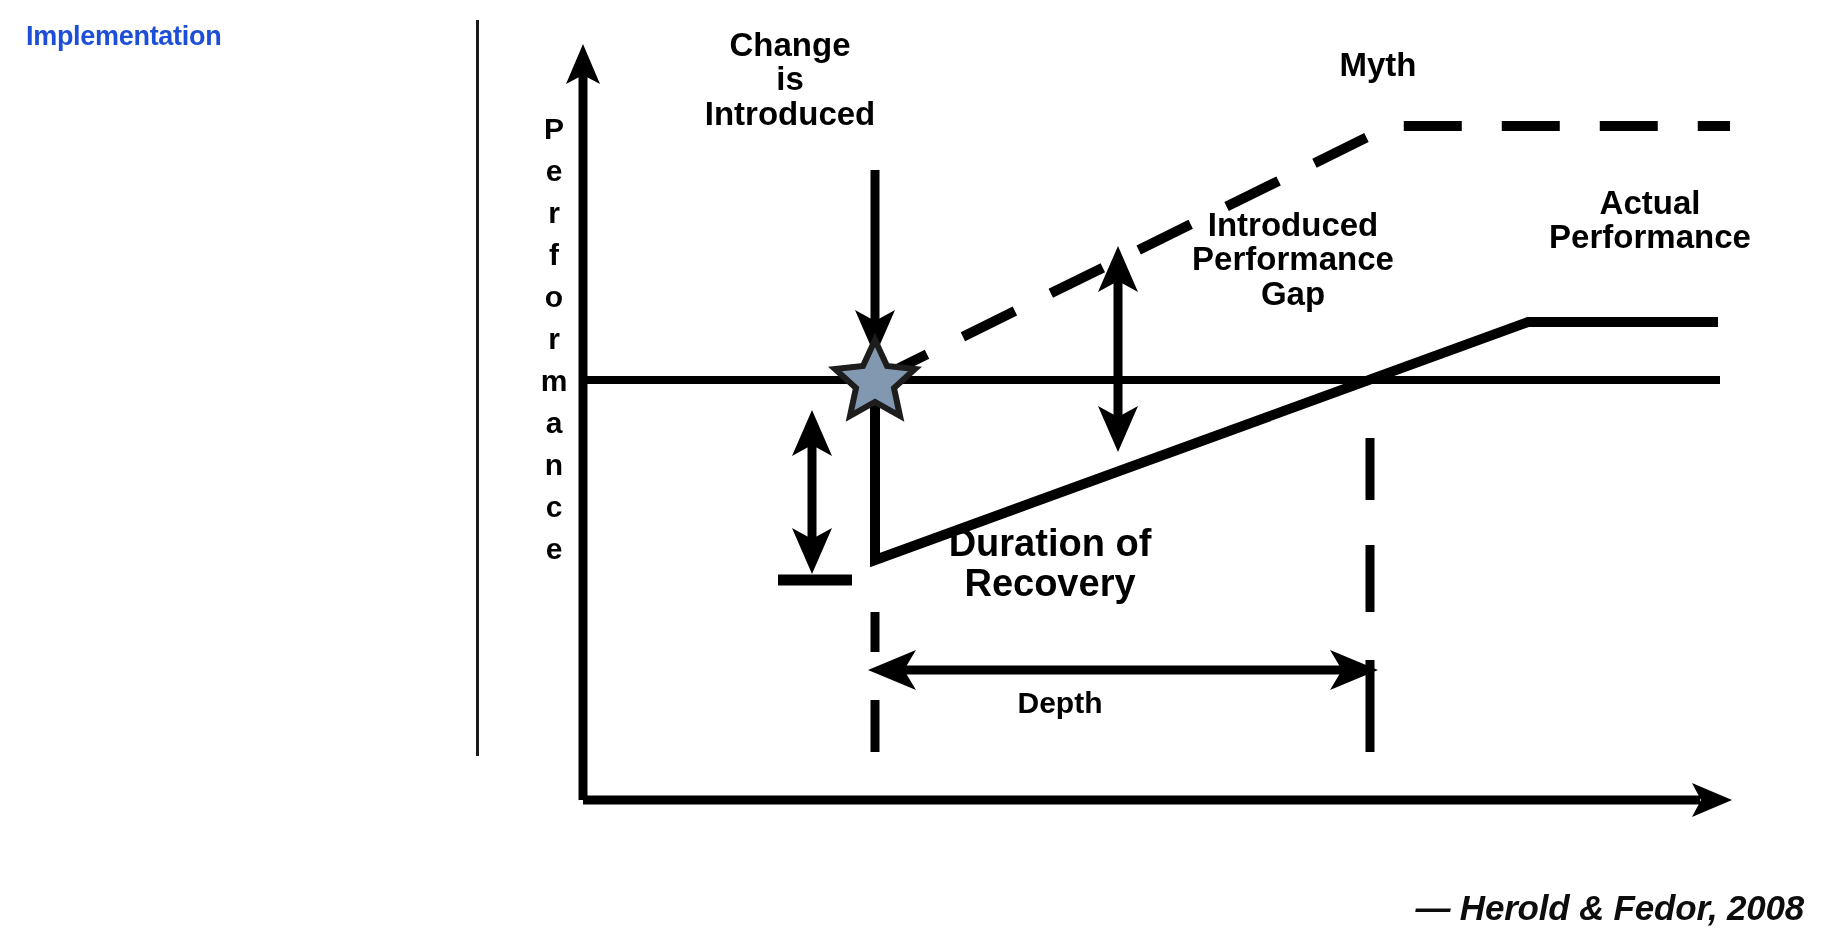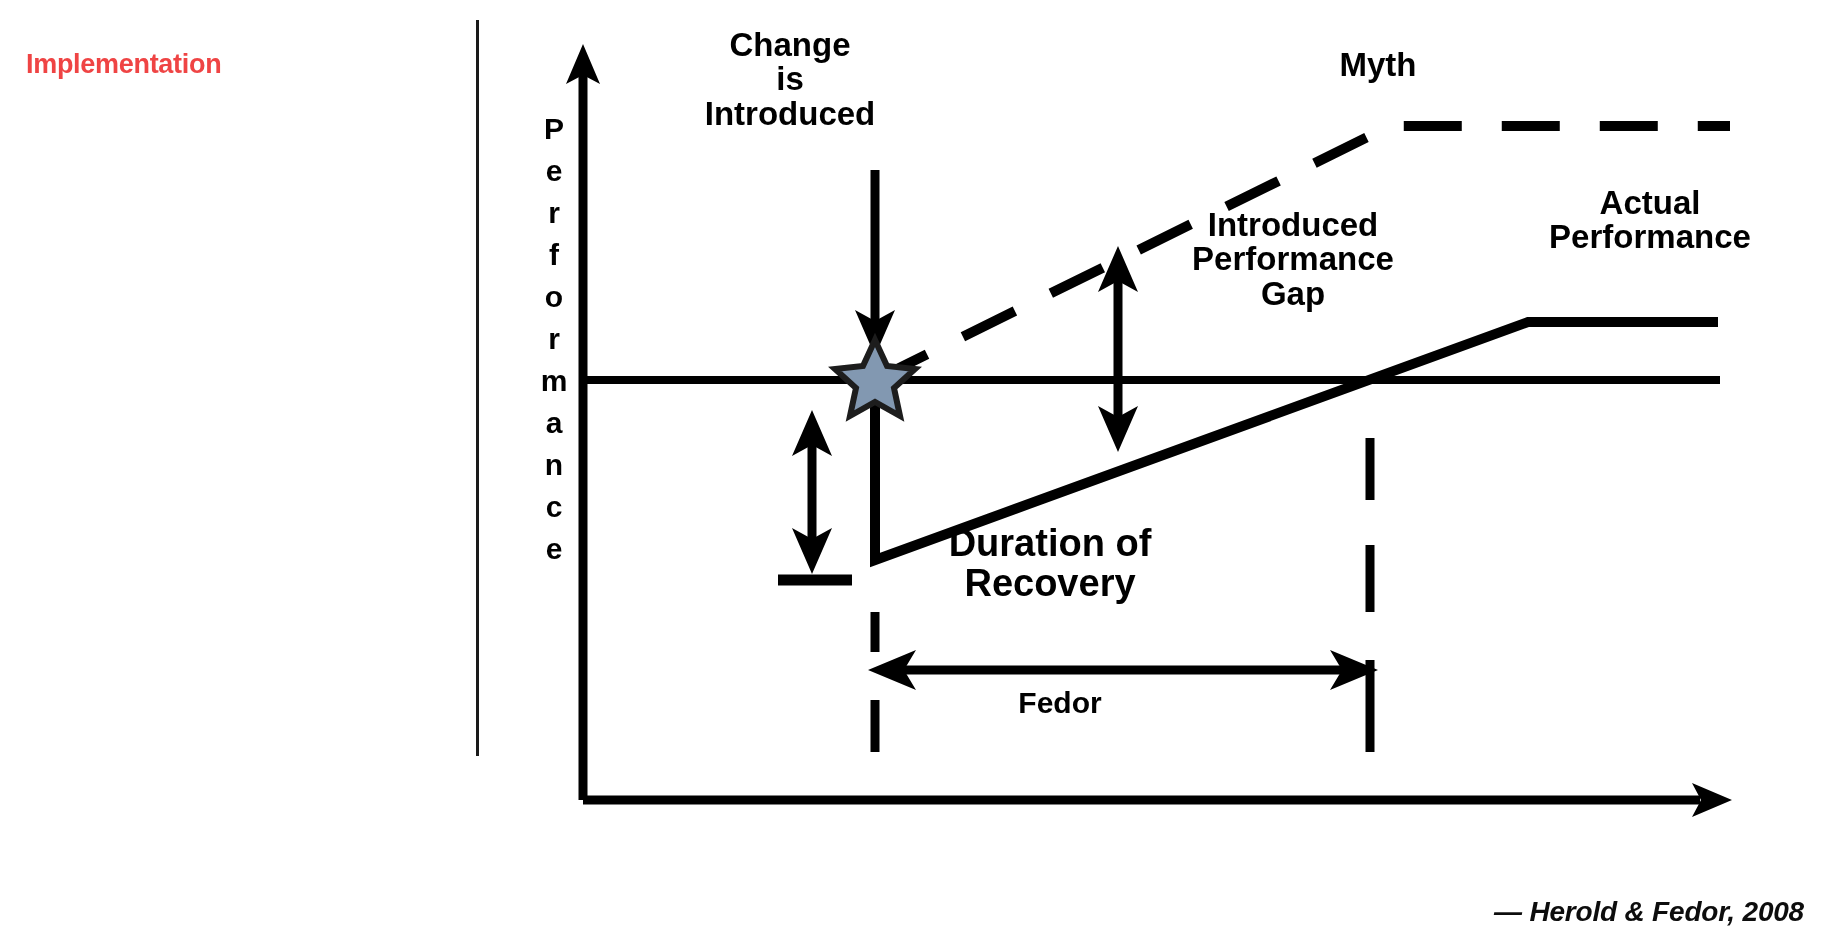--- a/index.html
+++ b/index.html
@@ -26,23 +26,22 @@
   
   #slide-title {
     position: absolute;
     left: 26px;
     top: 22px;
     font-family: "Liberation Sans", sans-serif;
     font-weight: bold;
     font-size: 27px;
     letter-spacing: -0.3px;
     line-height: 1.1;
-    color: #ef4444;
+    color: #1d4ed8;
     white-space: nowrap;
-    margin-top: 28px;
   }
 
   
   #divider {
     position: absolute;
     left: 476px;
     top: 20px;
     width: 3px;
     height: 736px;
     background: #1a1a1a;
@@ -99,21 +98,21 @@
   #label-performance span { display: block; height: 42px; }
 
   
   #citation {
     position: absolute;
     right: 28px;
     bottom: 18px;
     font-family: "Liberation Sans", sans-serif;
     font-style: italic;
     font-weight: bold;
-    font-size: 28px;
+    font-size: 35px;
     letter-spacing: -0.2px;
     color: #0d0d0d;
     white-space: nowrap;
     margin-left: 40px;
   }
 </style>
 </head>
 <body>
 
 <div id="slide">
@@ -201,21 +200,21 @@
 Performance
 Gap</div>
 
     <div id="label-actual" class="fig-label">Actual
 Performance</div>
 
 
     <div id="label-duration" class="fig-label">Duration of
 Recovery</div>
 
-    <div id="label-time" class="fig-label">Fedor</div>
+    <div id="label-time" class="fig-label">Depth</div>
 
     <div id="label-performance">
         <span>P</span>
         <span>e</span>
         <span>r</span>
         <span>f</span>
         <span>o</span>
         <span>r</span>
         <span>m</span>
         <span>a</span>

